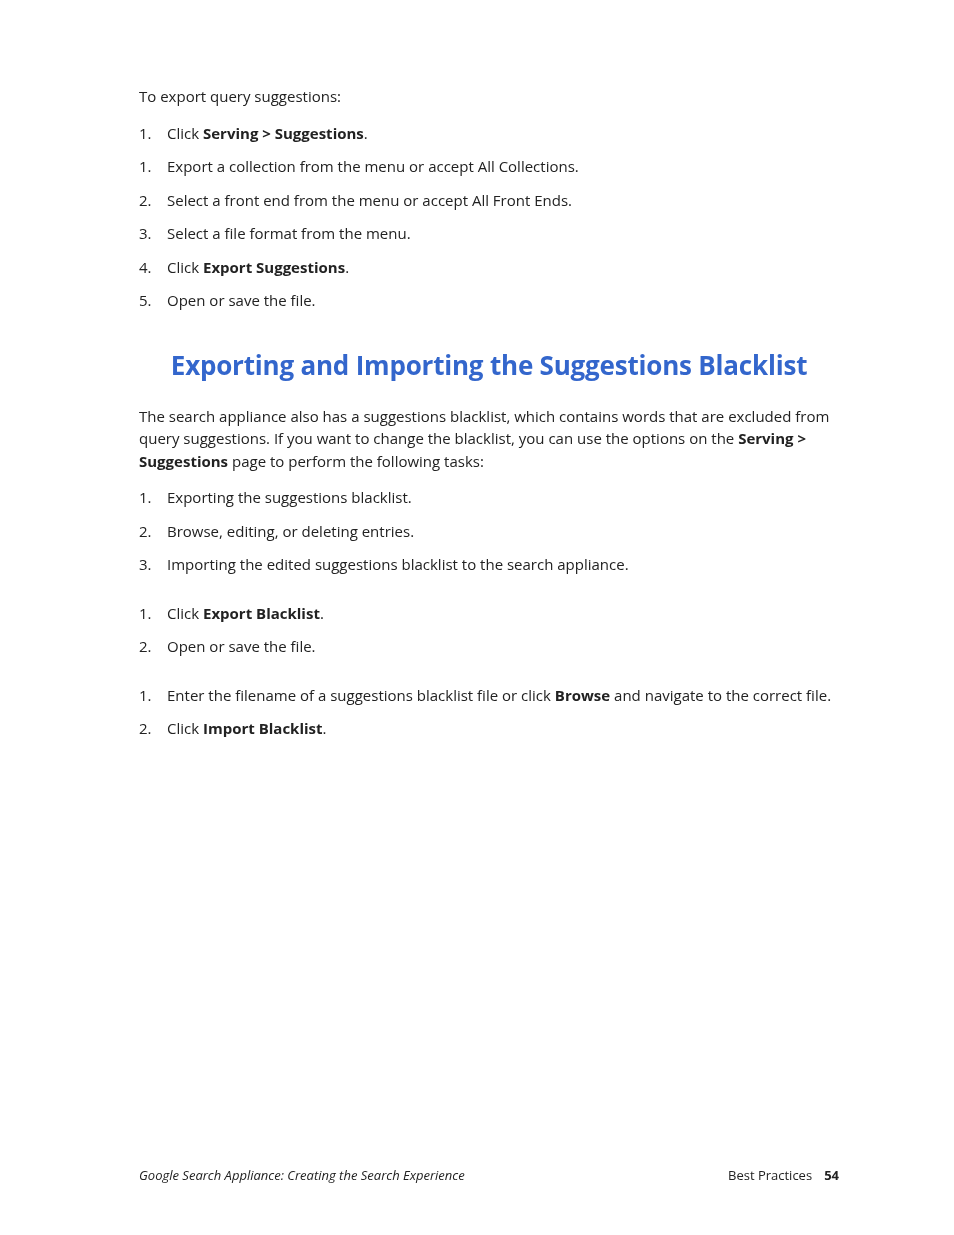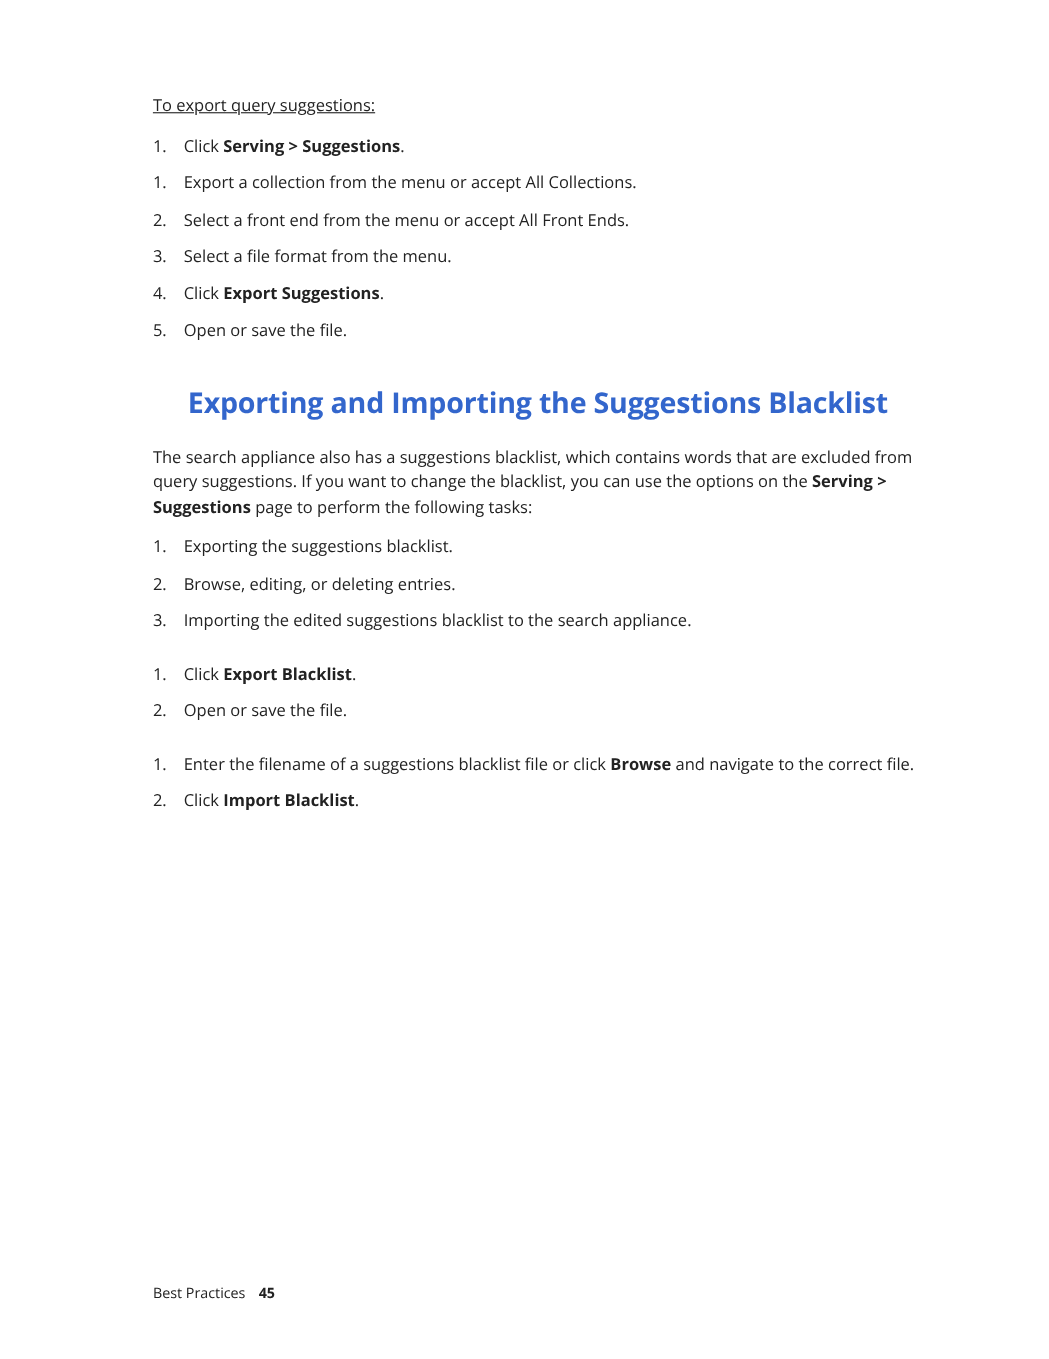--- a/index.html
+++ b/index.html
@@ -9,21 +9,21 @@
       background: #fff;
       font-family: "Open Sans", "Segoe UI", Arial, sans-serif;
       color: #222;
       position: relative;
       font-size: 15px;
       line-height: 1.5;
     }
     .page {
       padding: 85px 115px 0 139px;
     }
-    .intro { margin-bottom: 14px; text-decoration: underline; }
+    .intro { margin-bottom: 14px; }
     .step-list { list-style: none; margin-bottom: 26px; }
     .step-list li {
       display: flex;
       margin-bottom: 11px;
     }
     .step-list .num {
       width: 28px;
       flex-shrink: 0;
     }
     .step-list .txt { flex: 1; }
@@ -127,16 +127,17 @@
     <li>
         <span class="num">2.</span>
         <span class="txt"><span>Click </span><span class="bold">Import Blacklist</span><span>.</span></span>
       </li>
   </ol>
 
 
 </div>
 
 <div class="footer">
+  <span class="footer-left">Google Search Appliance: Creating the Search Experience</span>
   <span class="footer-right">
-    <span>Best Practices</span><span class="pn">45</span>
+    <span>Best Practices</span><span class="pn">54</span>
   </span>
 </div>
 
 </body></html>

